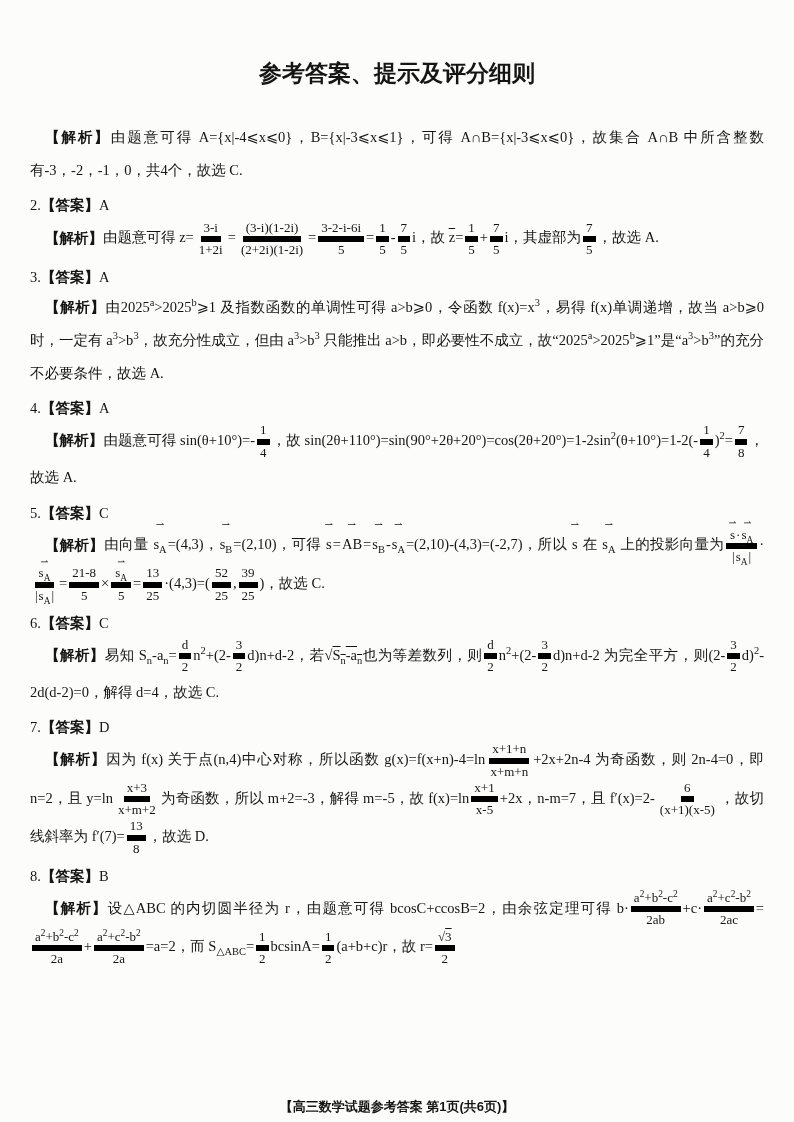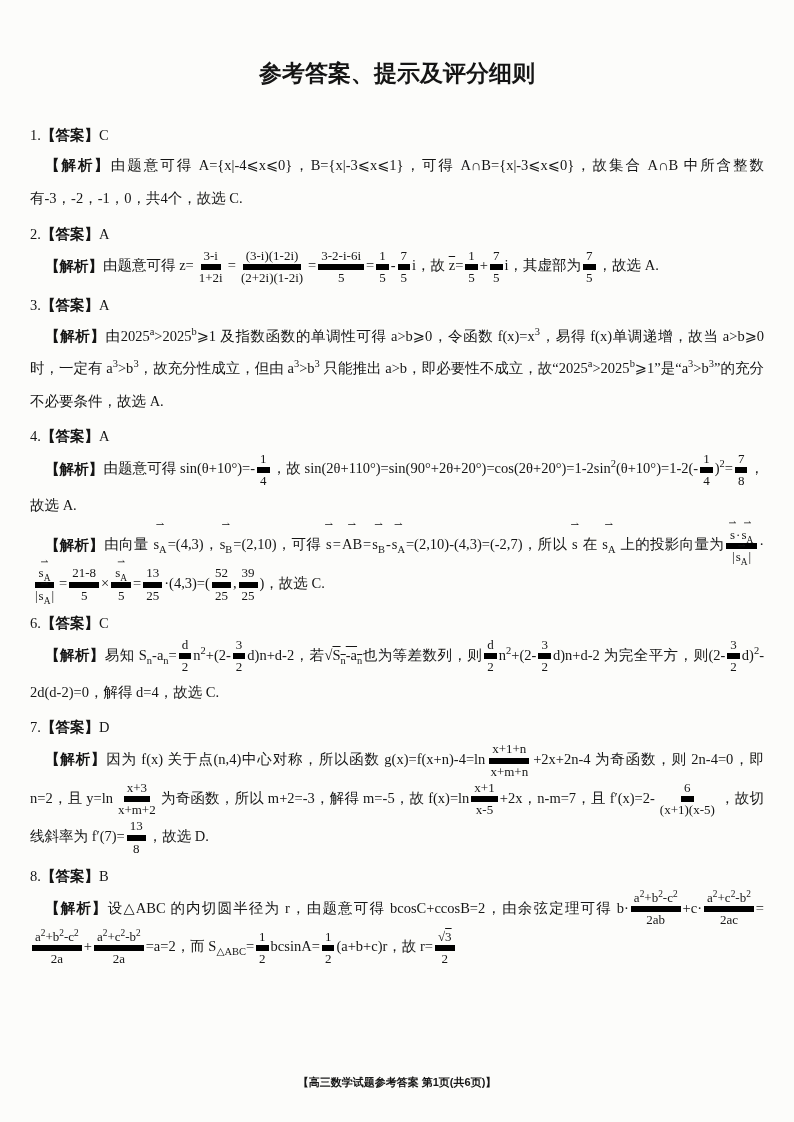--- a/index.html
+++ b/index.html
@@ -23,32 +23,31 @@
       font-size:13px;line-height:1.25;margin:0 2px;text-align:center;text-indent:0}
   .fr .nu{border-bottom:6px solid #000000;padding:0 3px;display:block}
   .fr .de{padding:0 3px;display:block}
   sup{font-size:.72em;vertical-align:super;line-height:0}
   sub{font-size:.72em;vertical-align:sub;line-height:0}
   .vec{display:inline-block;position:relative;margin:0 1px;text-indent:0}
   .vec::after{content:"⇀";position:absolute;left:50%;top:-.8em;transform:translateX(-50%);
       font-size:.72em;line-height:1}
   .ov{text-decoration:overline}
   .sq{white-space:nowrap}
-  .footer{position:absolute;bottom:32px;left:0;width:100%;text-align:center;
-      font-weight:700;font-size:11px;
+  .footer{position:absolute;bottom:6px;left:0;width:100%;text-align:center;
+      font-weight:700;font-size:13px;
       font-family:"Liberation Sans","DejaVu Sans",sans-serif}
 </style>
 </head>
 <body>
 
 <div class="page">
   <h2 class="subtitle">参考答案、提示及评分细则</h2>
   <div class="content" id="items-container">
       <div class="item">
-        <div class="ans-line"><span>1.</span><span class="b">【答案】</span><span>C</span></div>
         <div class="analysis"><span class="b">【解析】</span><span>由题意可得 A={x|-4⩽x⩽0}，B={x|-3⩽x⩽1}，可得 A∩B={x|-3⩽x⩽0}，故集合 A∩B 中所含整数有-3，-2，-1，0，共4个，故选 C.</span></div>
       </div>
       <div class="item">
         <div class="ans-line"><span>2.</span><span class="b">【答案】</span><span>A</span></div>
         <div class="analysis"><span class="b">【解析】</span><span>由题意可得 z=<span class="fr">
               <span class="nu">3-i</span>
               <span class="de">1+2i</span>
             </span>=<span class="fr">
               <span class="nu">(3-i)(1-2i)</span>
               <span class="de">(2+2i)(1-2i)</span>
@@ -83,20 +82,21 @@
               <span class="de">4</span>
             </span>，故 sin(2θ+110°)=sin(90°+2θ+20°)=cos(2θ+20°)=1-2sin<sup>2</sup>(θ+10°)=1-2(-<span class="fr">
               <span class="nu">1</span>
               <span class="de">4</span>
             </span>)<sup>2</sup>=<span class="fr">
               <span class="nu">7</span>
               <span class="de">8</span>
             </span>，故选 A.</span></div>
       </div>
       <div class="item">
+        <div class="ans-line"><span>5.</span><span class="b">【答案】</span><span>C</span></div>
         <div class="analysis"><span class="b">【解析】</span><span>由向量 <span class="vec">s<sub>A</sub></span>=(4,3)，<span class="vec">s<sub>B</sub></span>=(2,10)，可得 <span class="vec">s</span>=<span class="vec">AB</span>=<span class="vec">s<sub>B</sub></span>-<span class="vec">s<sub>A</sub></span>=(2,10)-(4,3)=(-2,7)，所以 <span class="vec">s</span> 在 <span class="vec">s<sub>A</sub></span> 上的投影向量为<span class="fr">
               <span class="nu"><span class="vec">s</span>·<span class="vec">s<sub>A</sub></span></span>
               <span class="de">|<span class="vec">s<sub>A</sub></span>|</span>
             </span>·<span class="fr">
               <span class="nu"><span class="vec">s<sub>A</sub></span></span>
               <span class="de">|<span class="vec">s<sub>A</sub></span>|</span>
             </span>=<span class="fr">
               <span class="nu">21-8</span>
               <span class="de">5</span>
             </span>×<span class="fr">

